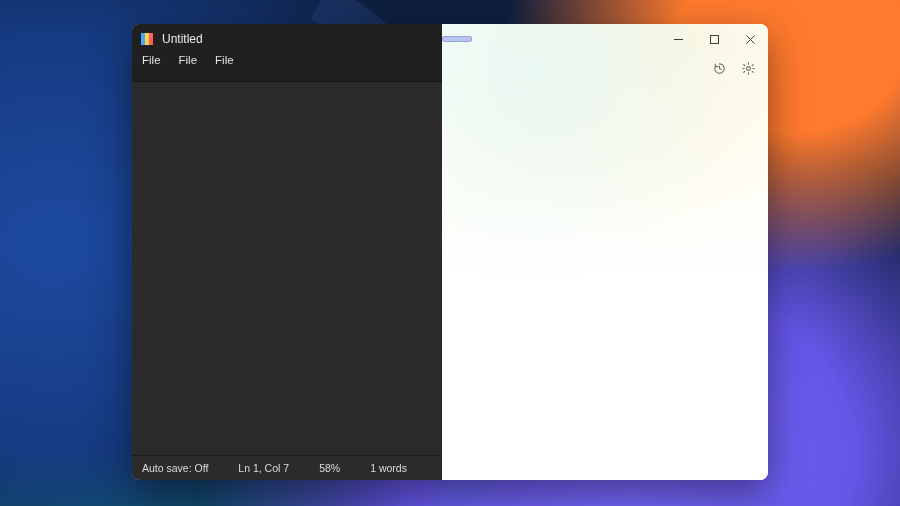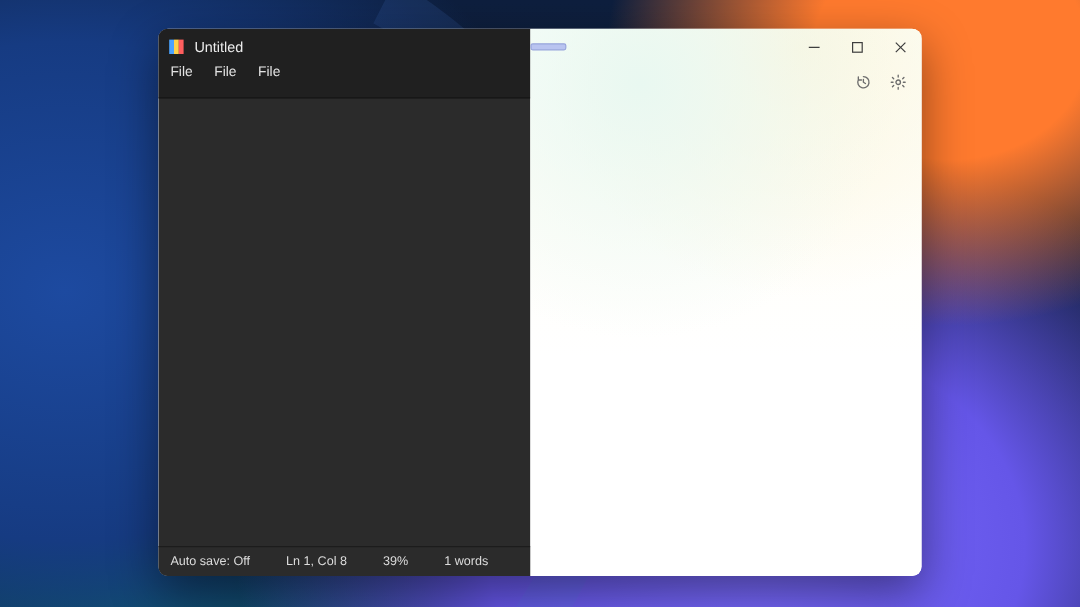--- a/index.html
+++ b/index.html
@@ -153,22 +153,22 @@
       <span class="title-text">Untitled</span>
     </div>
     <div class="menu-bar">
       <span class="menu-item">File</span>
       <span class="menu-item">File</span>
       <span class="menu-item">File</span>
     </div>
     <div class="edit-area"></div>
     <div class="status-bar">
       <span>Auto save: Off</span>
-      <span>Ln 1, Col 8</span>
-      <span>39%</span>
+      <span>Ln 1, Col 7</span>
+      <span>58%</span>
       <span>1 words</span>
     </div>
   </div>
 
   <div class="right-pane">
     <div class="titlebar-right">
       <span class="divider-tab"></span>
       <div class="win-controls">
         <span class="win-btn">
           <svg viewBox="0 0 11 11">

